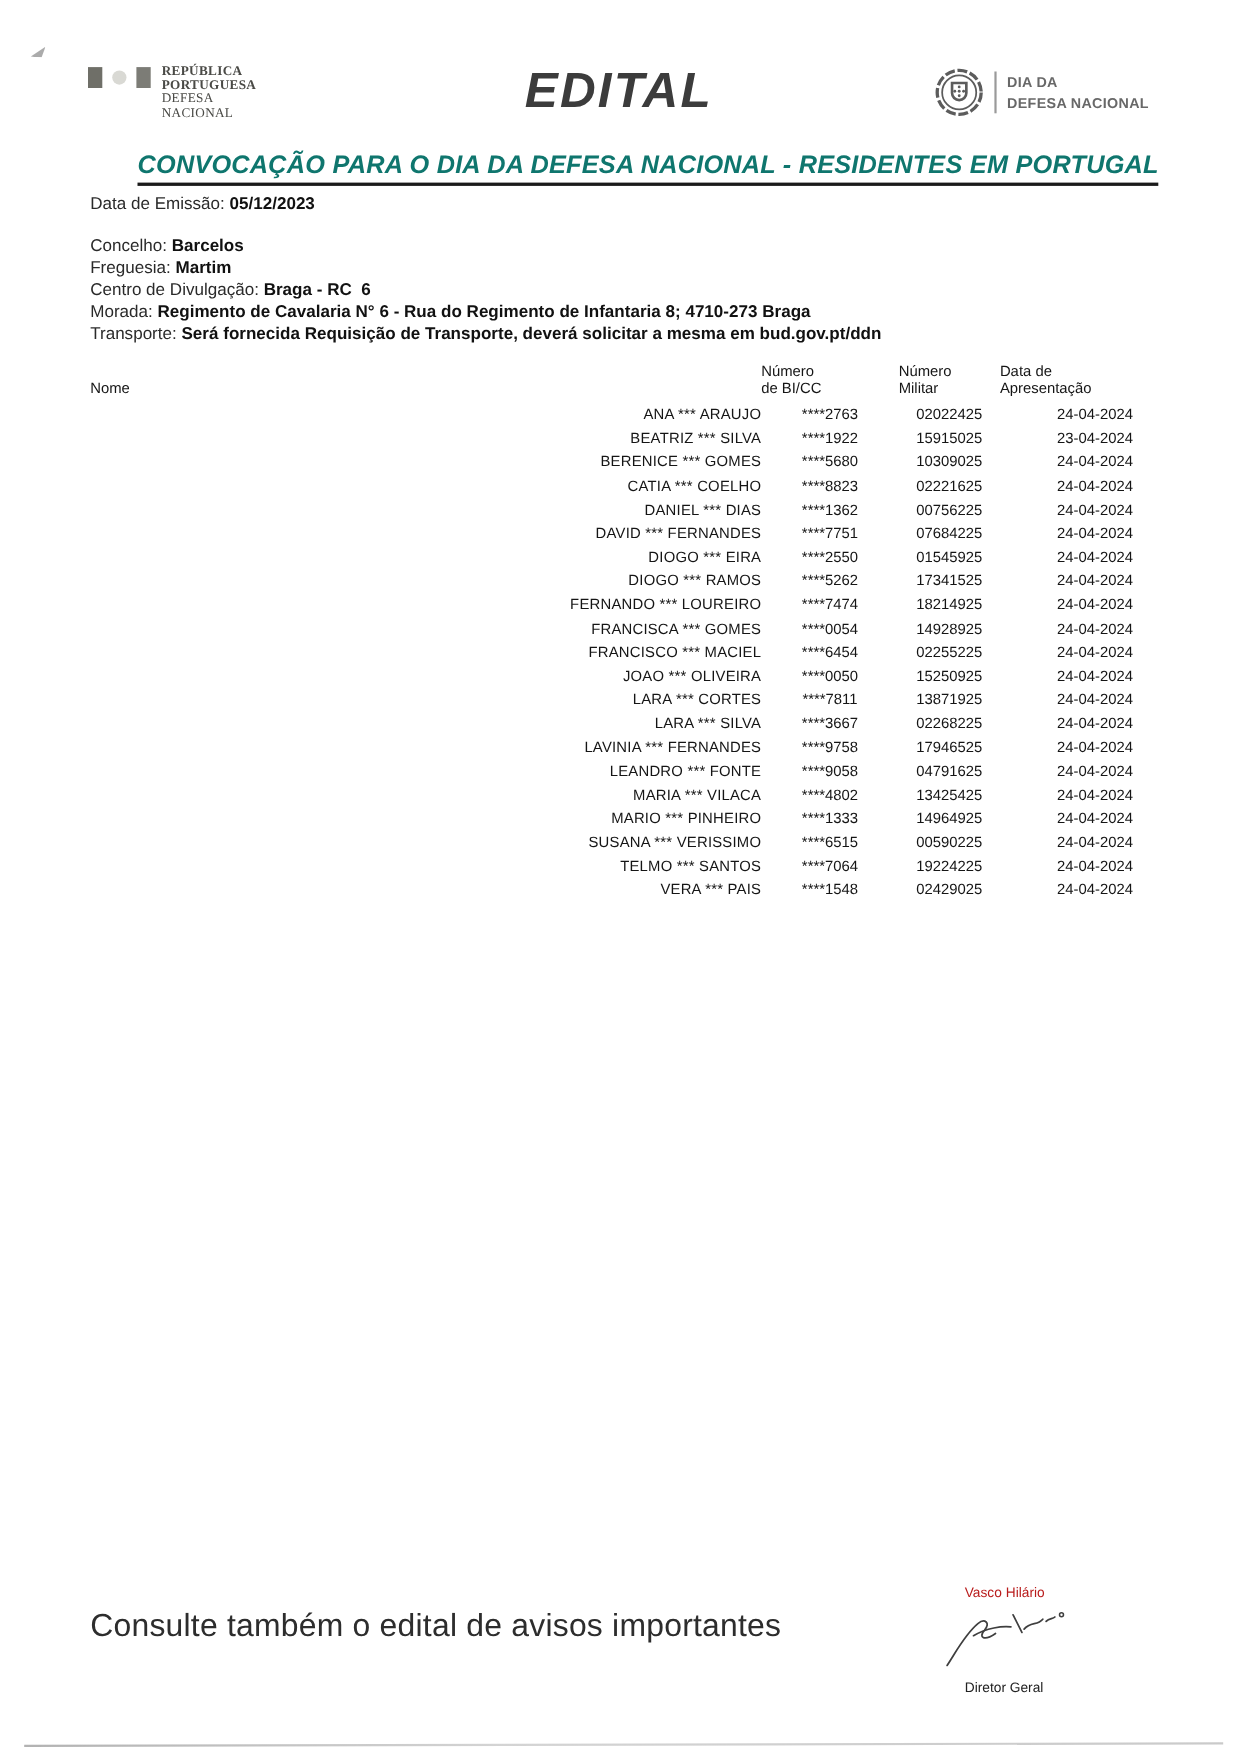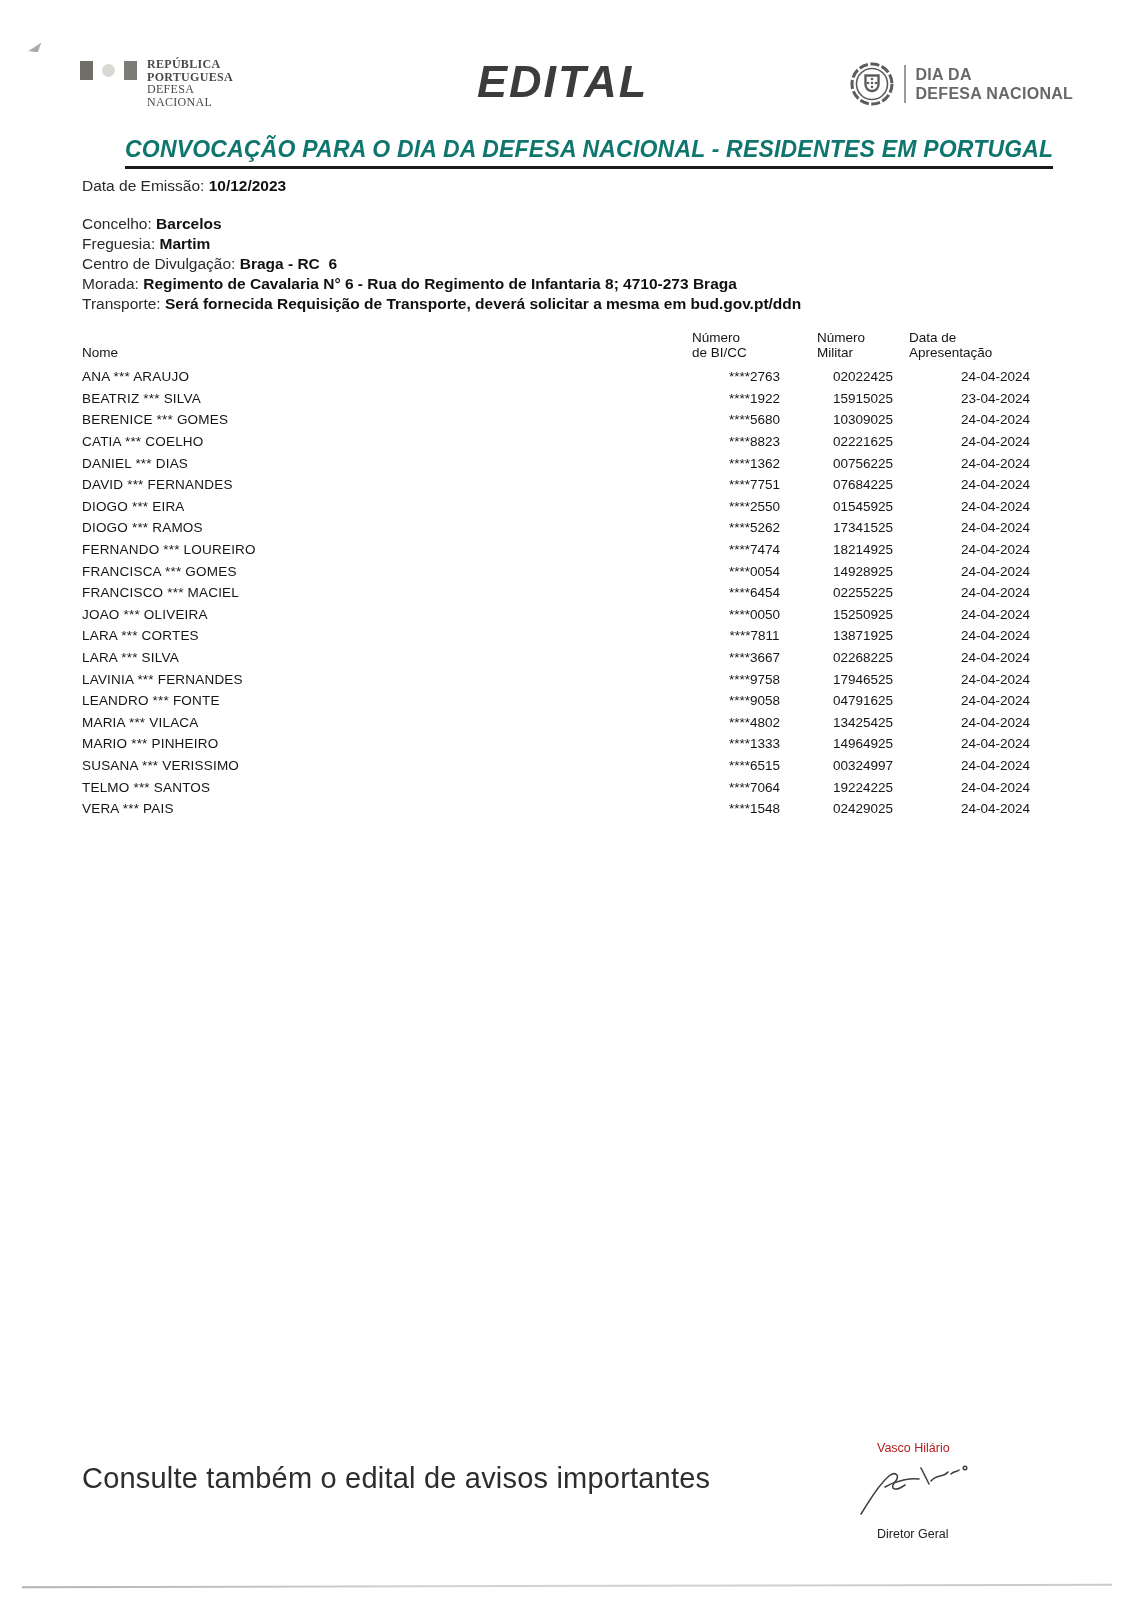--- a/index.html
+++ b/index.html
@@ -35,41 +35,41 @@
   .gov-text .b{font-weight:700;}
   
   .doc-title{
     position:absolute;left:477px;top:56px;
     font-size:45px;font-style:italic;font-weight:600;
     color:#3c3c3c;letter-spacing:2px;
   }
   
   .ddn-logo{position:absolute;left:848px;top:60px;display:flex;align-items:center;}
   .ddn-divider{width:1.5px;height:38px;background:#9a9a9a;margin:0 10px 0 8px;}
-  .ddn-text{font-size:16px;line-height:19px;color:#686868;font-weight:600;letter-spacing:.3px;}
+  .ddn-text{font-size:13px;line-height:19px;color:#686868;font-weight:600;letter-spacing:.3px;}
   
   .heading{
     position:absolute;left:125px;top:136px;
     font-size:23px;font-weight:700;font-style:italic;
     color:#0f766e;letter-spacing:.2px;
     border-bottom:3px solid #1a1a1a;padding-bottom:3px;
     white-space:nowrap;
   }
   
   .issue-line{position:absolute;left:82px;top:177px;font-size:15.5px;}
   .info-block{position:absolute;left:82px;top:214px;font-size:15.5px;line-height:20px;}
   .lbl{font-weight:400;color:#2a2a2a;}
   .val{font-weight:700;color:#111;white-space:pre-wrap;}
   
   .conv-table{position:absolute;left:82px;top:330px;width:1000px;font-size:13.5px;color:#151515;}
   .t-head{display:grid;grid-template-columns:610px 125px 92px 173px;align-items:end;margin-bottom:6px;}
   .t-head .c{line-height:15px;}
   .t-head .n{text-align:left;padding-bottom:0;}
   .t-row{display:grid;grid-template-columns:610px 125px 92px 173px;height:21.6px;align-items:center;}
-  .t-row .name{text-align:left;letter-spacing:.2px;}
+  .t-row .name{text-align:right;letter-spacing:.2px;}
   .t-row .num{text-align:center;}
   
   .footer-notice{position:absolute;left:82px;top:1462px;font-size:29px;color:#2d2d2d;letter-spacing:.2px;}
   .footer-info{position:absolute;left:82px;top:1506px;font-size:17px;color:#222;}
   .footer-link{text-decoration:underline;text-underline-offset:3px;color:#222;}
   .sig-name{position:absolute;left:877px;top:1441px;font-size:12.5px;color:#b91c1c;}
   .sig-scribble{position:absolute;left:855px;top:1452px;}
   .sig-title{position:absolute;left:877px;top:1527px;font-size:12.5px;color:#222;text-align:right;}
   
   .scan-line{
@@ -116,21 +116,21 @@
     <div class="ddn-text">
       <div>DIA DA</div>
       <div>DEFESA NACIONAL</div>
     </div>
   </div>
 
   <div class="heading">CONVOCAÇÃO PARA O DIA DA DEFESA NACIONAL - RESIDENTES EM PORTUGAL</div>
 
   <div class="issue-line">
     <span class="lbl">Data de Emissão:</span>
-    <span class="val">10/12/2023</span>
+    <span class="val">05/12/2023</span>
   </div>
 
   <div class="info-block">
     <div>
       <span class="lbl">Concelho:</span>
       <span class="val">Barcelos</span>
     </div>
     <div>
       <span class="lbl">Freguesia:</span>
       <span class="val">Martim</span>
@@ -289,21 +289,21 @@
         <div class="t-row">
           <div class="name">MARIO *** PINHEIRO</div>
           <div class="num">****1333</div>
           <div class="num">14964925</div>
           <div class="num">24-04-2024</div>
         </div>
 
         <div class="t-row">
           <div class="name">SUSANA *** VERISSIMO</div>
           <div class="num">****6515</div>
-          <div class="num">00324997</div>
+          <div class="num">00590225</div>
           <div class="num">24-04-2024</div>
         </div>
 
         <div class="t-row">
           <div class="name">TELMO *** SANTOS</div>
           <div class="num">****7064</div>
           <div class="num">19224225</div>
           <div class="num">24-04-2024</div>
         </div>
 

